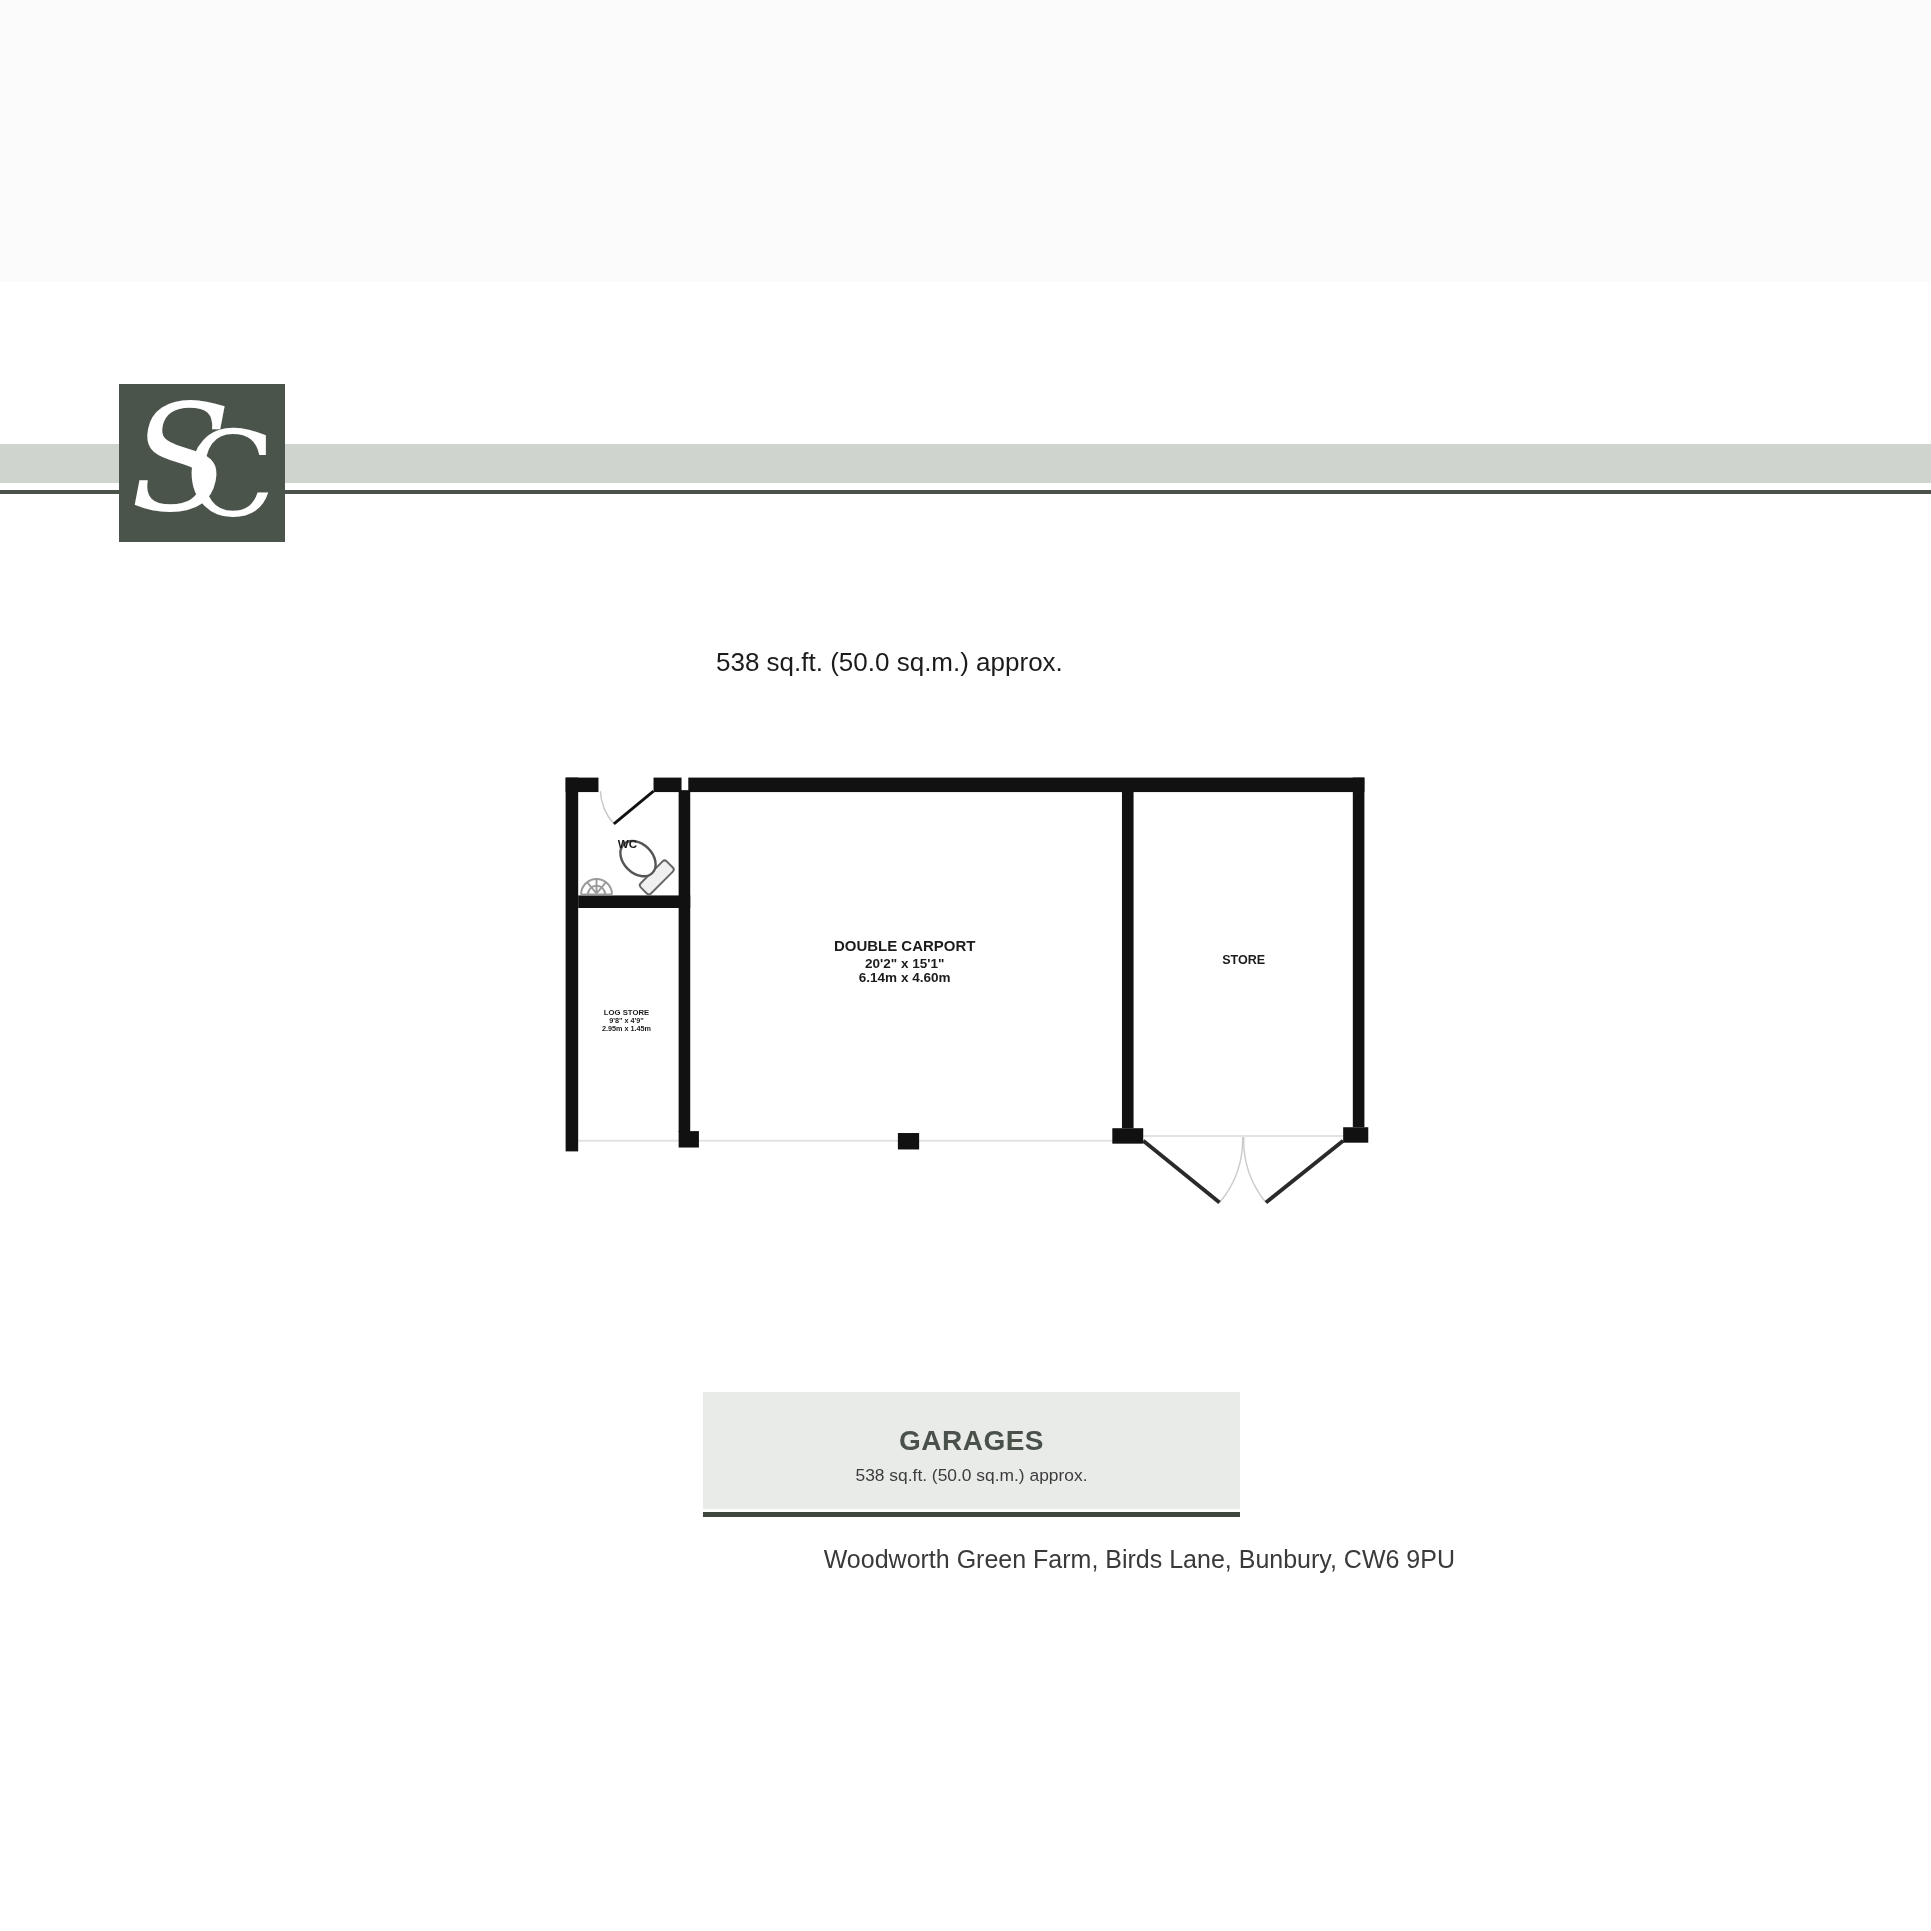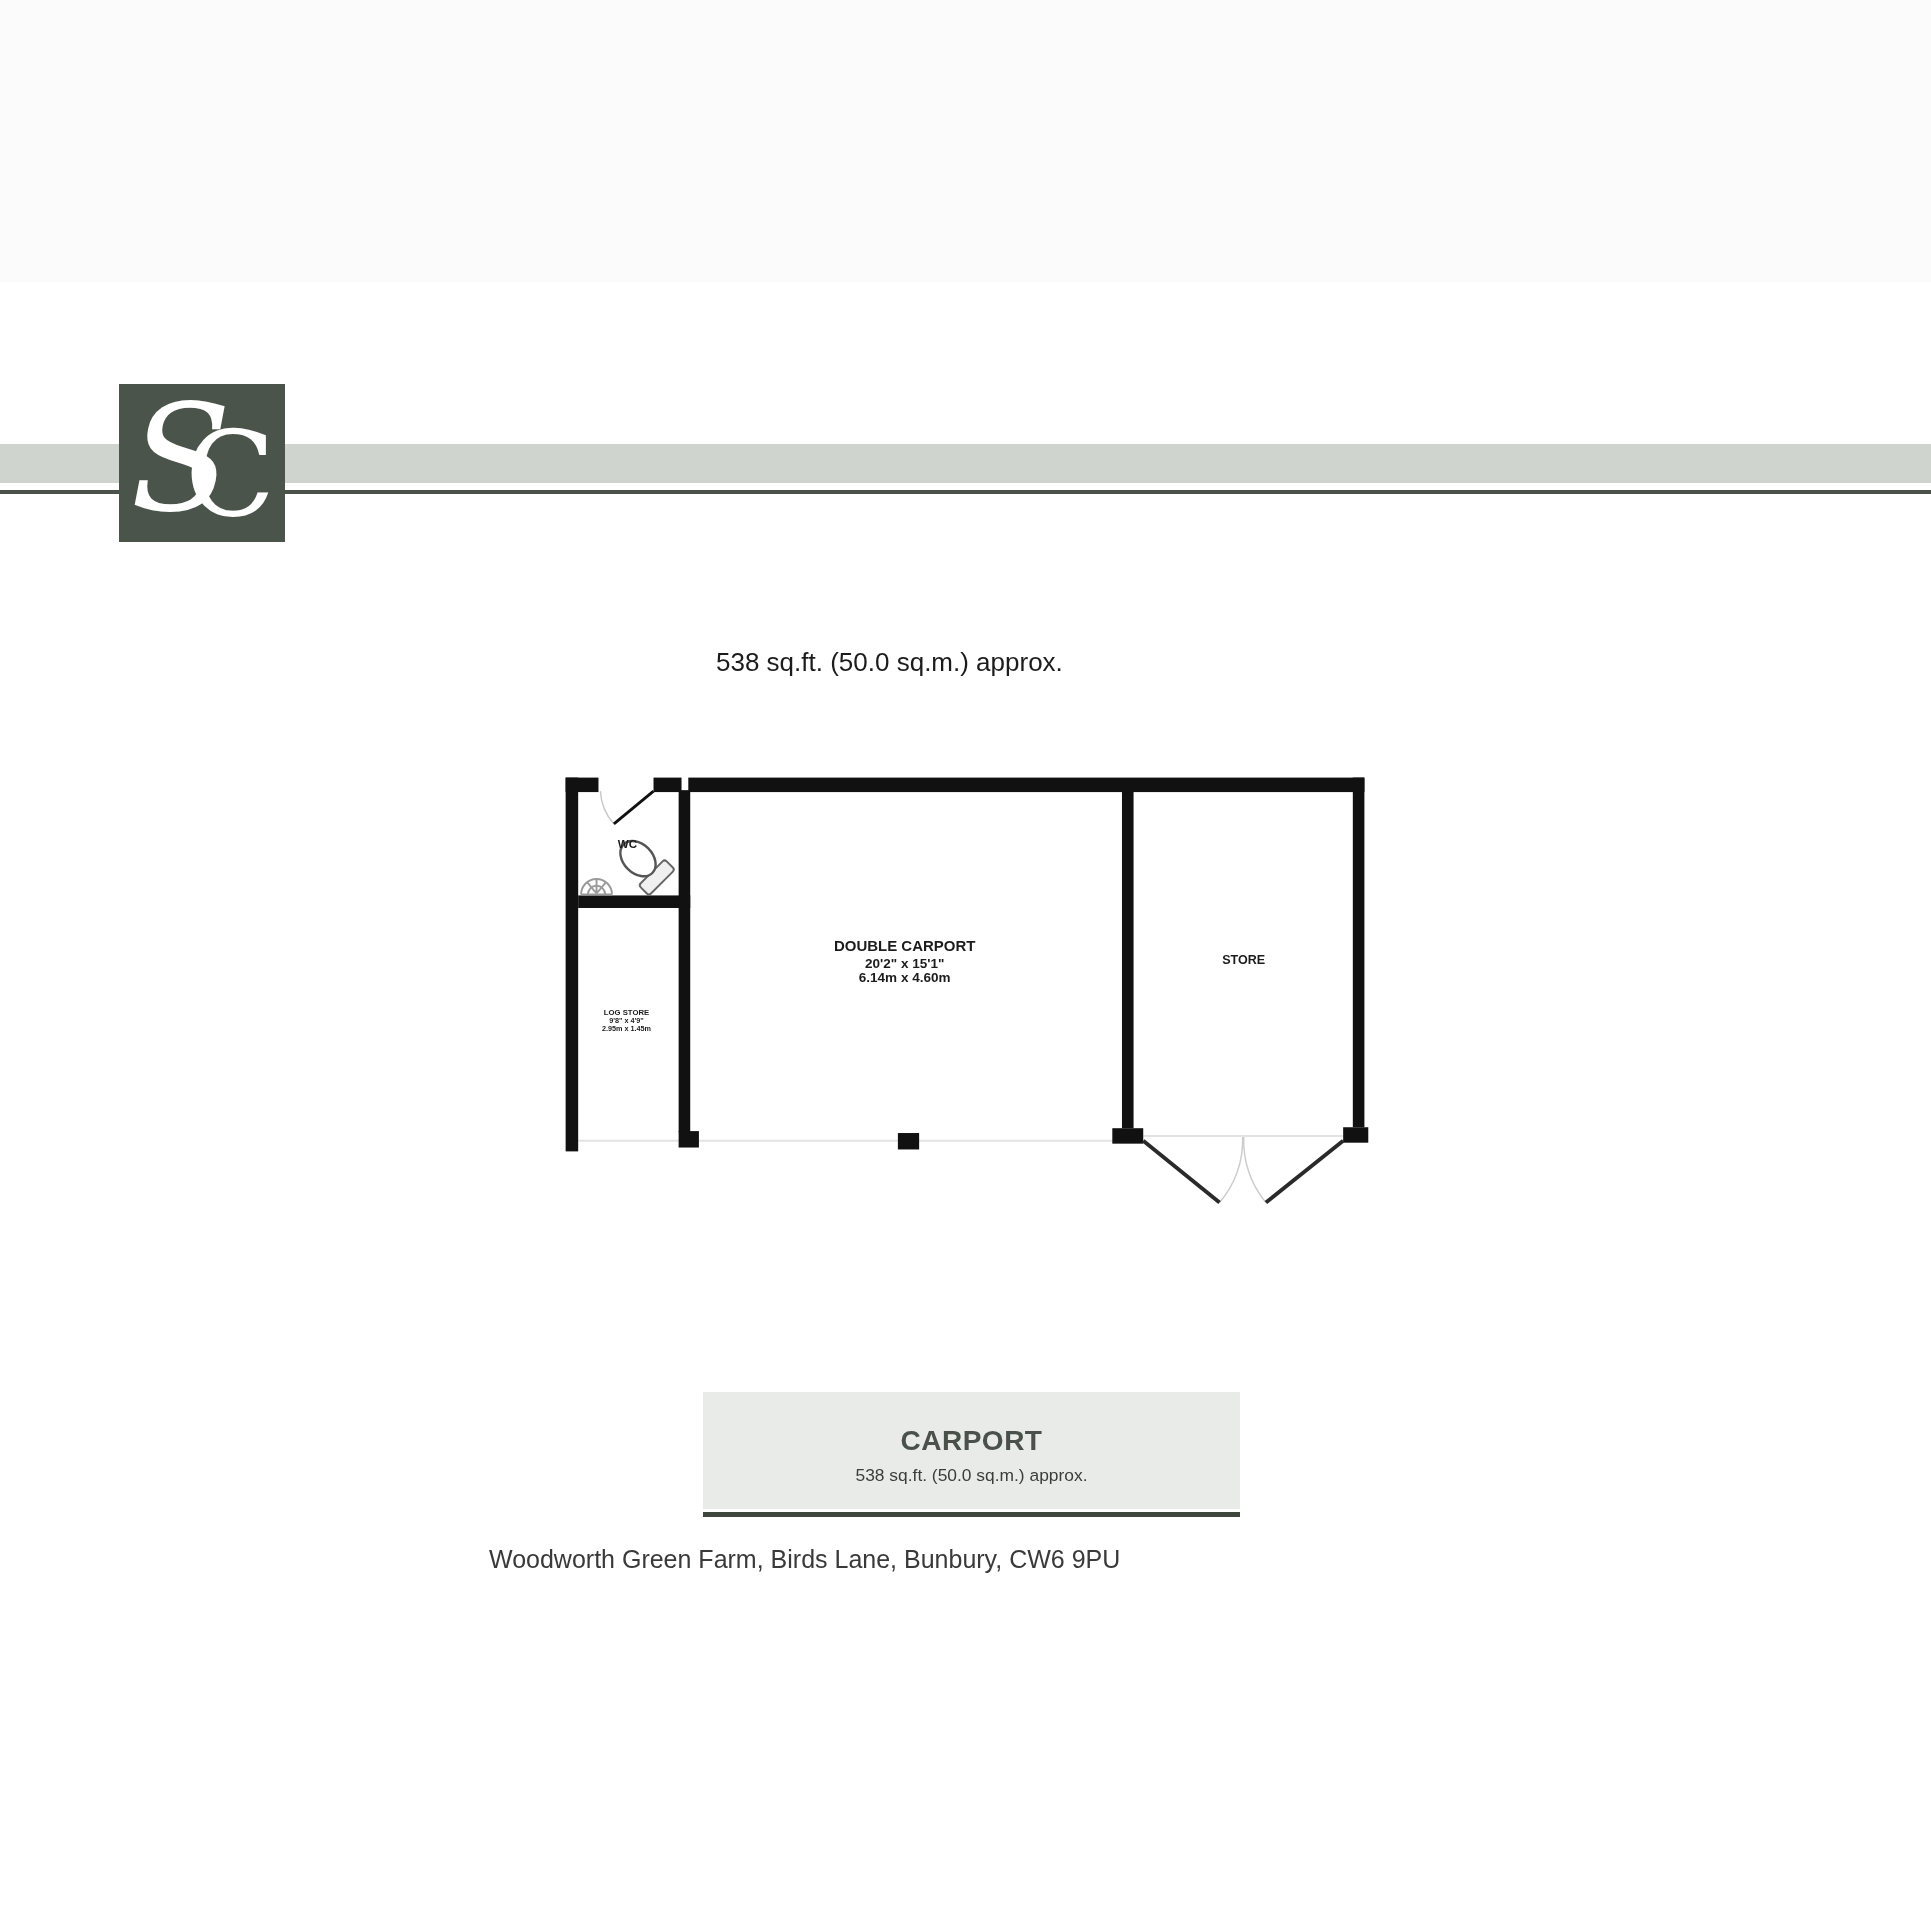--- a/index.html
+++ b/index.html
@@ -76,21 +76,21 @@
     margin-top: 7.7px;
     font-size: 17.4px;
     color: #3c3c3c;
   }
   .caption-underline {
     left: 703px; top: 1512px; width: 537px; height: 4.8px;
     background: #3e463e;
   }
   .address {
     left: 489px; top: 1545px; width: 966px;
-    text-align: left;
+    text-align: right;
     font-size: 25px;
     color: #3a3a3a;
   }
 
   .plan-label {
     font-family: "Liberation Sans", sans-serif;
     font-weight: bold;
     fill: #1c1c1c;
   }
 </style>
@@ -154,19 +154,19 @@
   <text class="plan-label" x="649" y="1067" font-size="7.5" text-anchor="middle">2.95m x 1.45m</text>
 
   <text class="plan-label" x="937" y="985" font-size="15.5" text-anchor="middle">DOUBLE CARPORT</text>
   <text class="plan-label" x="937" y="1002" font-size="14" text-anchor="middle">20'2" x 15'1"</text>
   <text class="plan-label" x="937" y="1017" font-size="14" text-anchor="middle">6.14m x 4.60m</text>
 
   <text class="plan-label" x="1288" y="998" font-size="13" text-anchor="middle">STORE</text>
 </svg>
 
 <div class="abs caption-box">
-  <div class="caption-title">CARPORT</div>
+  <div class="caption-title">GARAGES</div>
   <div class="caption-area">538 sq.ft. (50.0 sq.m.) approx.</div>
 </div>
 <div class="abs caption-underline"></div>
 
 <div class="abs address">Woodworth Green Farm, Birds Lane, Bunbury, CW6 9PU</div>
 
 
 </body></html>

